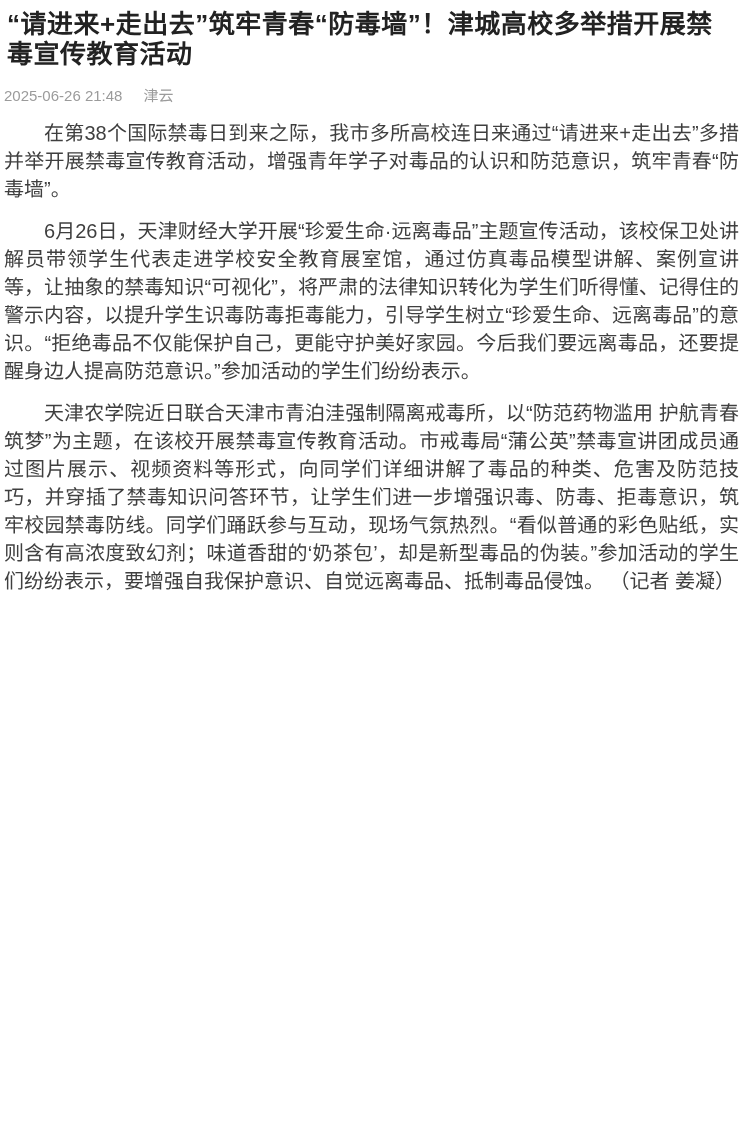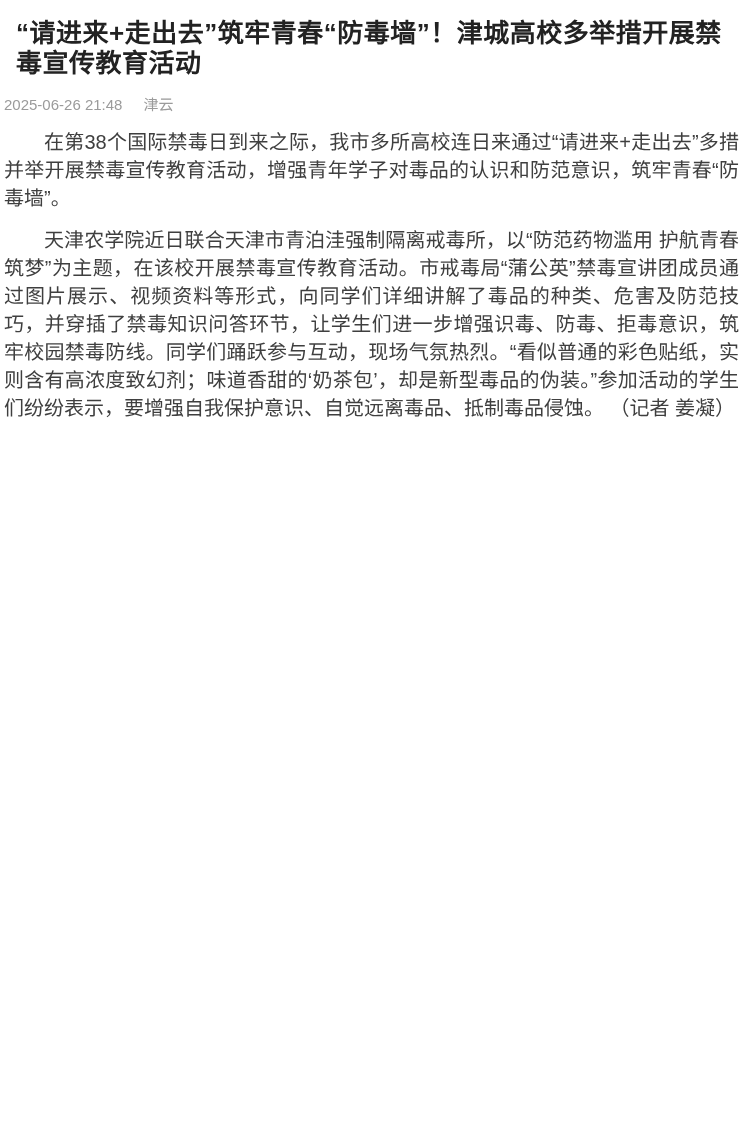--- a/index.html
+++ b/index.html
@@ -16,21 +16,21 @@
   }
   body {
     width: 744px;
     min-height: 1128px;
     font-family: "Liberation Sans", "DejaVu Sans", sans-serif;
   }
   .article {
     padding: 6px 5px 10px 4px;
   }
   h1.title {
-    margin: 12px;
+    margin: 3px;
     font-size: 26px;
     line-height: 30px;
     font-weight: 700;
     color: var(--title-color);
     letter-spacing: 0.5px;
   }
   .meta {
     margin: 17px 0 13px 0;
     font-size: 15px;
     line-height: 20px;
@@ -56,15 +56,16 @@
 <div class="article">
   <h1 class="title">“请进来+走出去”筑牢青春“防毒墙”！津城高校多举措开展禁毒宣传教育活动</h1>
 
   <div class="meta">
     <span>2025-06-26 21:48</span>
     <span class="source">津云</span>
   </div>
 
   <div class="body-text">
     <p>在第38个国际禁毒日到来之际，我市多所高校连日来通过“请进来+走出去”多措并举开展禁毒宣传教育活动，增强青年学子对毒品的认识和防范意识，筑牢青春“防毒墙”。</p>
+    <p>6月26日，天津财经大学开展“珍爱生命·远离毒品”主题宣传活动，该校保卫处讲解员带领学生代表走进学校安全教育展室馆，通过仿真毒品模型讲解、案例宣讲等，让抽象的禁毒知识“可视化”，将严肃的法律知识转化为学生们听得懂、记得住的警示内容，以提升学生识毒防毒拒毒能力，引导学生树立“珍爱生命、远离毒品”的意识。“拒绝毒品不仅能保护自己，更能守护美好家园。今后我们要远离毒品，还要提醒身边人提高防范意识。”参加活动的学生们纷纷表示。</p>
     <p>天津农学院近日联合天津市青泊洼强制隔离戒毒所，以“防范药物滥用 护航青春筑梦”为主题，在该校开展禁毒宣传教育活动。市戒毒局“蒲公英”禁毒宣讲团成员通过图片展示、视频资料等形式，向同学们详细讲解了毒品的种类、危害及防范技巧，并穿插了禁毒知识问答环节，让学生们进一步增强识毒、防毒、拒毒意识，筑牢校园禁毒防线。同学们踊跃参与互动，现场气氛热烈。“看似普通的彩色贴纸，实则含有高浓度致幻剂；味道香甜的‘奶茶包’，却是新型毒品的伪装。”参加活动的学生们纷纷表示，要增强自我保护意识、自觉远离毒品、抵制毒品侵蚀。 （记者 姜凝）</p>
   </div>
 </div>
 
 </body></html>

